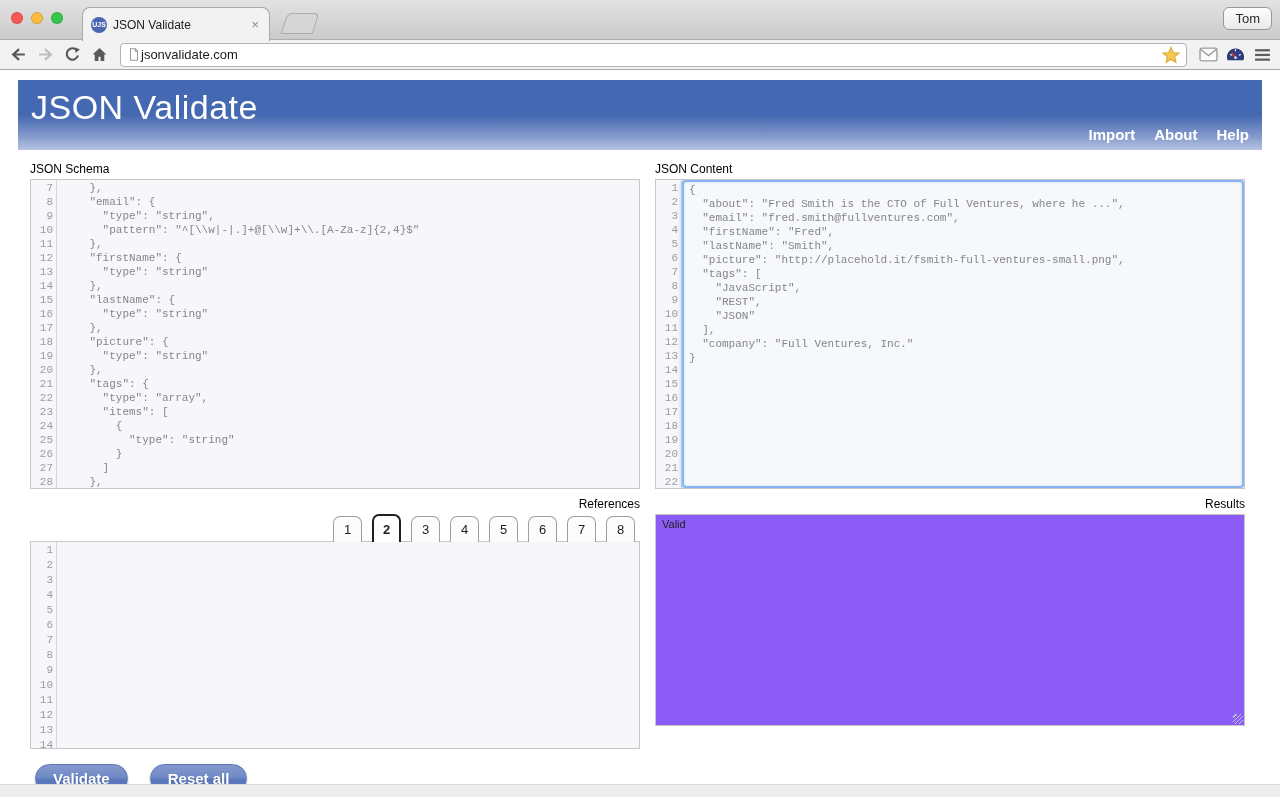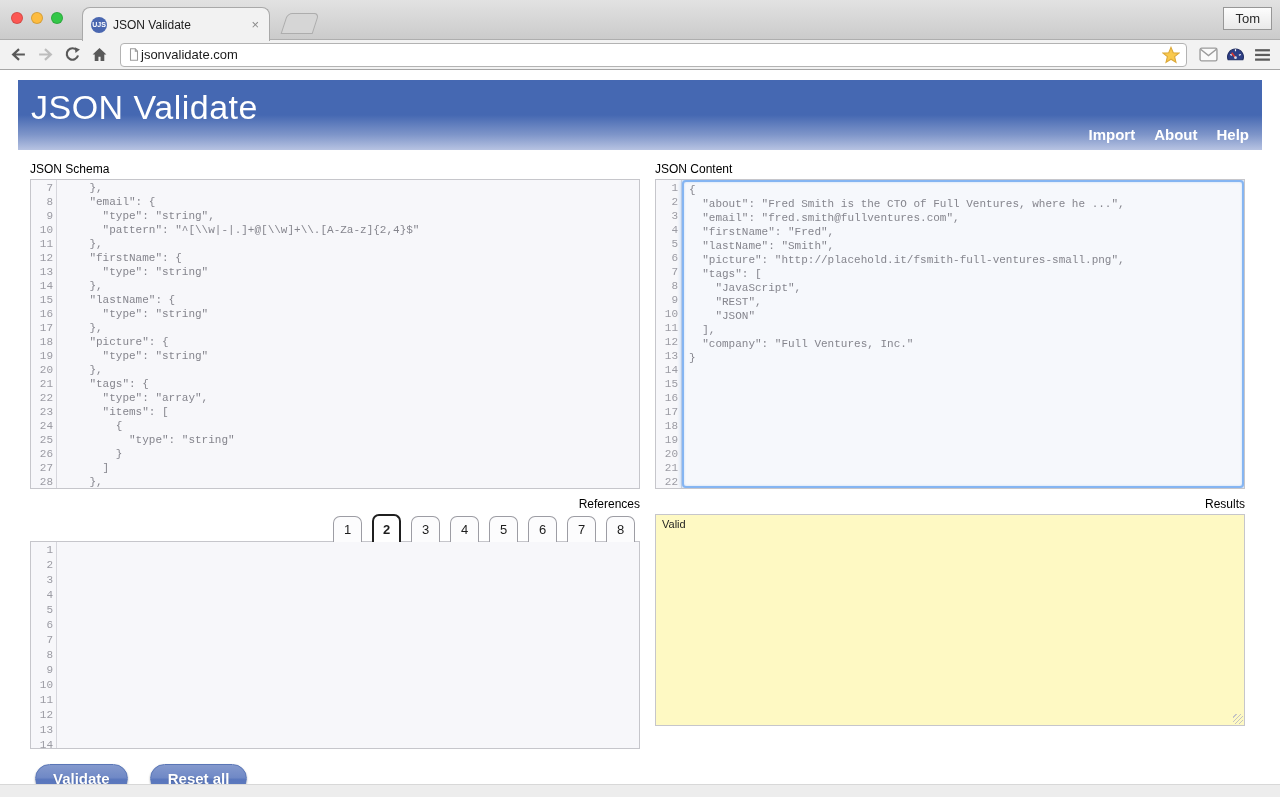--- a/index.html
+++ b/index.html
@@ -25,21 +25,21 @@
     color:#fff; font-size:7px; font-weight:bold; display:flex; align-items:center; justify-content:center; }
   .tab-title { font-size:12px; color:#202020; flex:1; white-space:nowrap; overflow:hidden; }
   .tab-close { color:#8a8a8a; font-size:13px; cursor:pointer; padding:0 2px; }
   .newtab {
     position:absolute; left:284px; top:13px; width:32px; height:21px;
     background:#d6d6d6; border:1px solid #adadad; border-radius:5px 5px 0 0;
     transform:skewX(-18deg);
   }
   .profile-btn {
     position:absolute; right:8px; top:7px; padding:3px 11px; font-size:13px; color:#2b2b2b;
-    background:linear-gradient(#fdfdfd,#e9e9e9); border:1px solid #979797; border-radius:0;
+    background:linear-gradient(#fdfdfd,#e9e9e9); border:1px solid #979797; border-radius:6px;
   }
   .toolbar {
     height:30px; background:#f2f2f2; border-bottom:1px solid #a6a6a6;
     display:flex; align-items:center; padding:0 8px; gap:7px;
   }
   .navbtn { width:20px; height:20px; display:flex; align-items:center; justify-content:center; cursor:pointer; }
   .omnibox {
     flex:1; height:24px; margin:0 4px; background:#fff; border:1px solid #b3b3b3; border-radius:4px;
     display:flex; align-items:center; padding:0 6px; 
   }
@@ -77,21 +77,21 @@
   
   .ref-tabs { display:flex; gap:10px; align-items:flex-end; margin:0 5px -1px 0; position:relative; z-index:2; }
   .ref-tab {
     width:29px; height:26px; border:1px solid #9d9da4; border-bottom:none; border-radius:7px 7px 0 0;
     background:#fcfcfd; display:flex; align-items:center; justify-content:center;
     font-size:13px; color:#1d1d1d; cursor:pointer;
   }
   .ref-tab.active { border:2px solid #1f1f1f; border-bottom:none; font-weight:bold; height:28px; background:#fff; }
   
   .results-box {
-    height:212px; border:1px solid #c6c6cb; background:#fef9c3; padding:3px 6px;
+    height:212px; border:1px solid #c6c6cb; background:#8b5cf6; padding:3px 6px;
     font-size:11px; color:#1f1f1f; position:relative;
   }
   .grip { position:absolute; right:1px; bottom:1px; width:10px; height:10px;
     background:repeating-linear-gradient(135deg, transparent 0 2px, #c4c4c4 2px 3px); }
   
   .actions-row { margin-top:15px; display:flex; gap:22px; padding-left:5px; }
   .btn {
     min-width:88px; padding:5px 17px; color:#fff; font-weight:bold; font-size:15px;
     border:1px solid #5a76b6; border-radius:15px; cursor:pointer;
     background:linear-gradient(to bottom, var(--btn-top) 0%, #7089c6 46%, var(--btn-bottom) 54%, #5f7bbe 100%);

